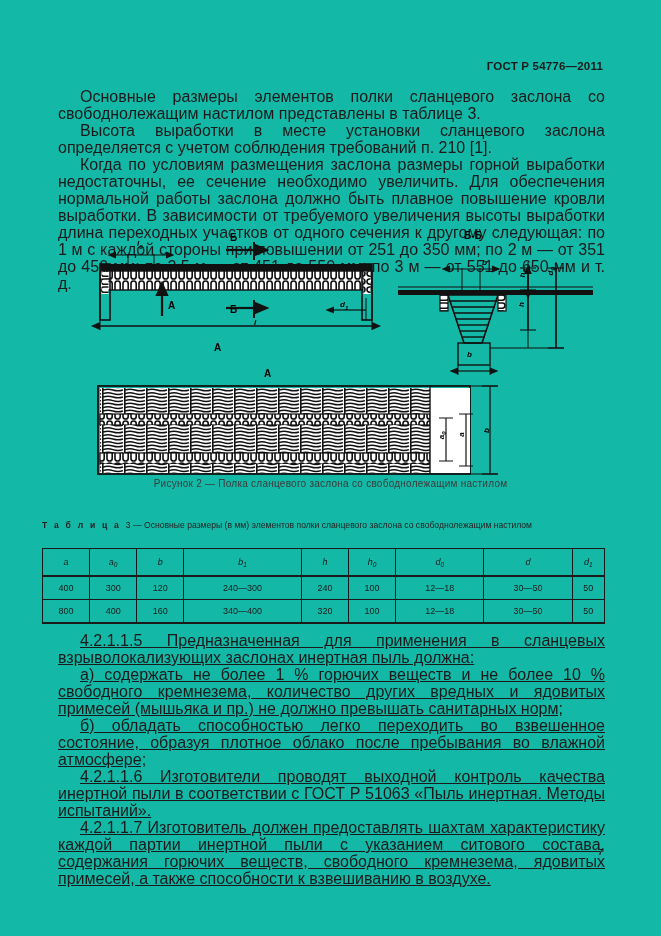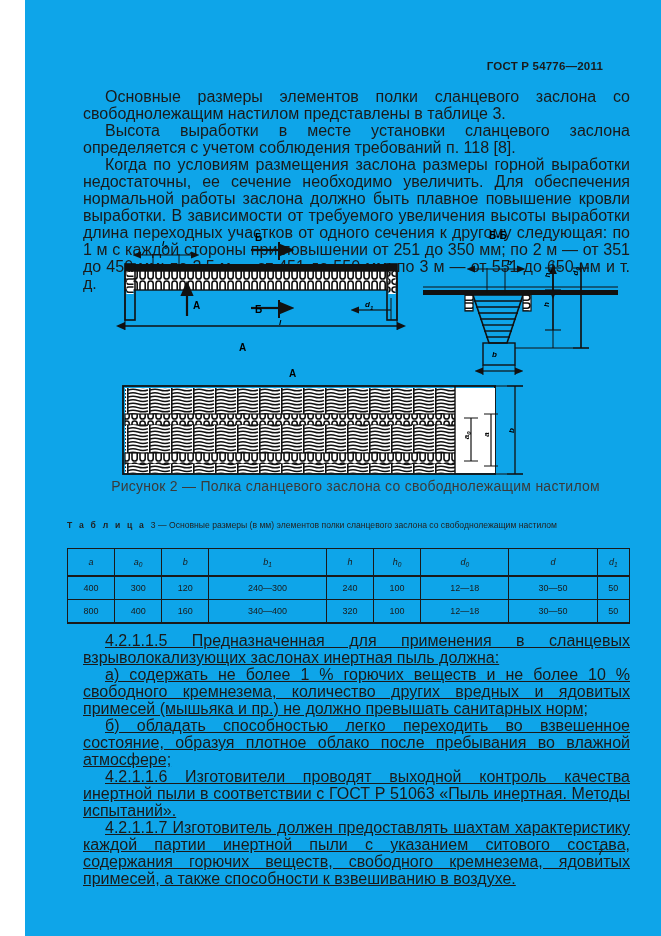--- a/index.html
+++ b/index.html
@@ -11,22 +11,21 @@
     width: 661px;
     height: 936px;
     position: relative;
     font-family: "Liberation Sans", sans-serif;
     color: #1a1a1a;
     overflow: hidden;
   }
   .page {
     position: absolute;
     inset: 0;
-    background: #0ea5e9;
-    margin-left: 25px;
+    background: #14b8a6;
   }
 
   
   .doc-header {
     position: absolute;
     top: 60px;
     right: 58px;
     font-size: 11.5px;
     font-weight: bold;
     letter-spacing: 0.2px;
@@ -61,21 +60,21 @@
     position: relative;
     width: 547px;
     height: 240px;
   }
   .fig-caption {
     position: absolute;
     top: 478px;
     left: 0;
     width: 661px;
     text-align: center;
-    font-size: 14px;
+    font-size: 10px;
     letter-spacing: 0.25px;
     color: #3a3a3a;
   }
 
   
   .table-title {
     position: absolute;
     left: 42px;
     top: 519px;
     width: 563px;
@@ -150,21 +149,21 @@
 </style>
 </head>
 <body>
 
 <div class="page">
 
   <div class="doc-header">ГОСТ Р 54776—2011</div>
 
   <div class="body-text">
     <p class="para">Основные размеры элементов полки сланцевого заслона со свободнолежащим настилом представлены в таблице 3.</p>
-    <p class="para">Высота выработки в месте установки сланцевого заслона определяется с учетом соблюдения требований п. 118 [8].</p>
+    <p class="para">Высота выработки в месте установки сланцевого заслона определяется с учетом соблюдения требований п. 210 [1].</p>
     <p class="para">Когда по условиям размещения заслона размеры горной выработки недостаточны, ее сечение необходимо увеличить. Для обеспечения нормальной работы заслона должно быть плавное повышение кровли выработки. В зависимости от требуемого увеличения высоты выработки длина переходных участков от одного сечения к другому следующая: по 1 м с каждой стороны при повышении от 251 до 350 мм; по 2 м — от 351 до 450 мм; по 2,5 м — от 451 до 550 мм; по 3 м — от 551 до 650 мм и т. д.</p>
   </div>
 
   <div class="figure-block">
     <div class="fig-canvas">
       <svg width="547" height="240" viewBox="0 0 547 240">
         <defs>
 
           <pattern id="slat" width="22" height="7" patternUnits="userSpaceOnUse">
             <rect width="22" height="7" fill="#ffffff"></rect>

